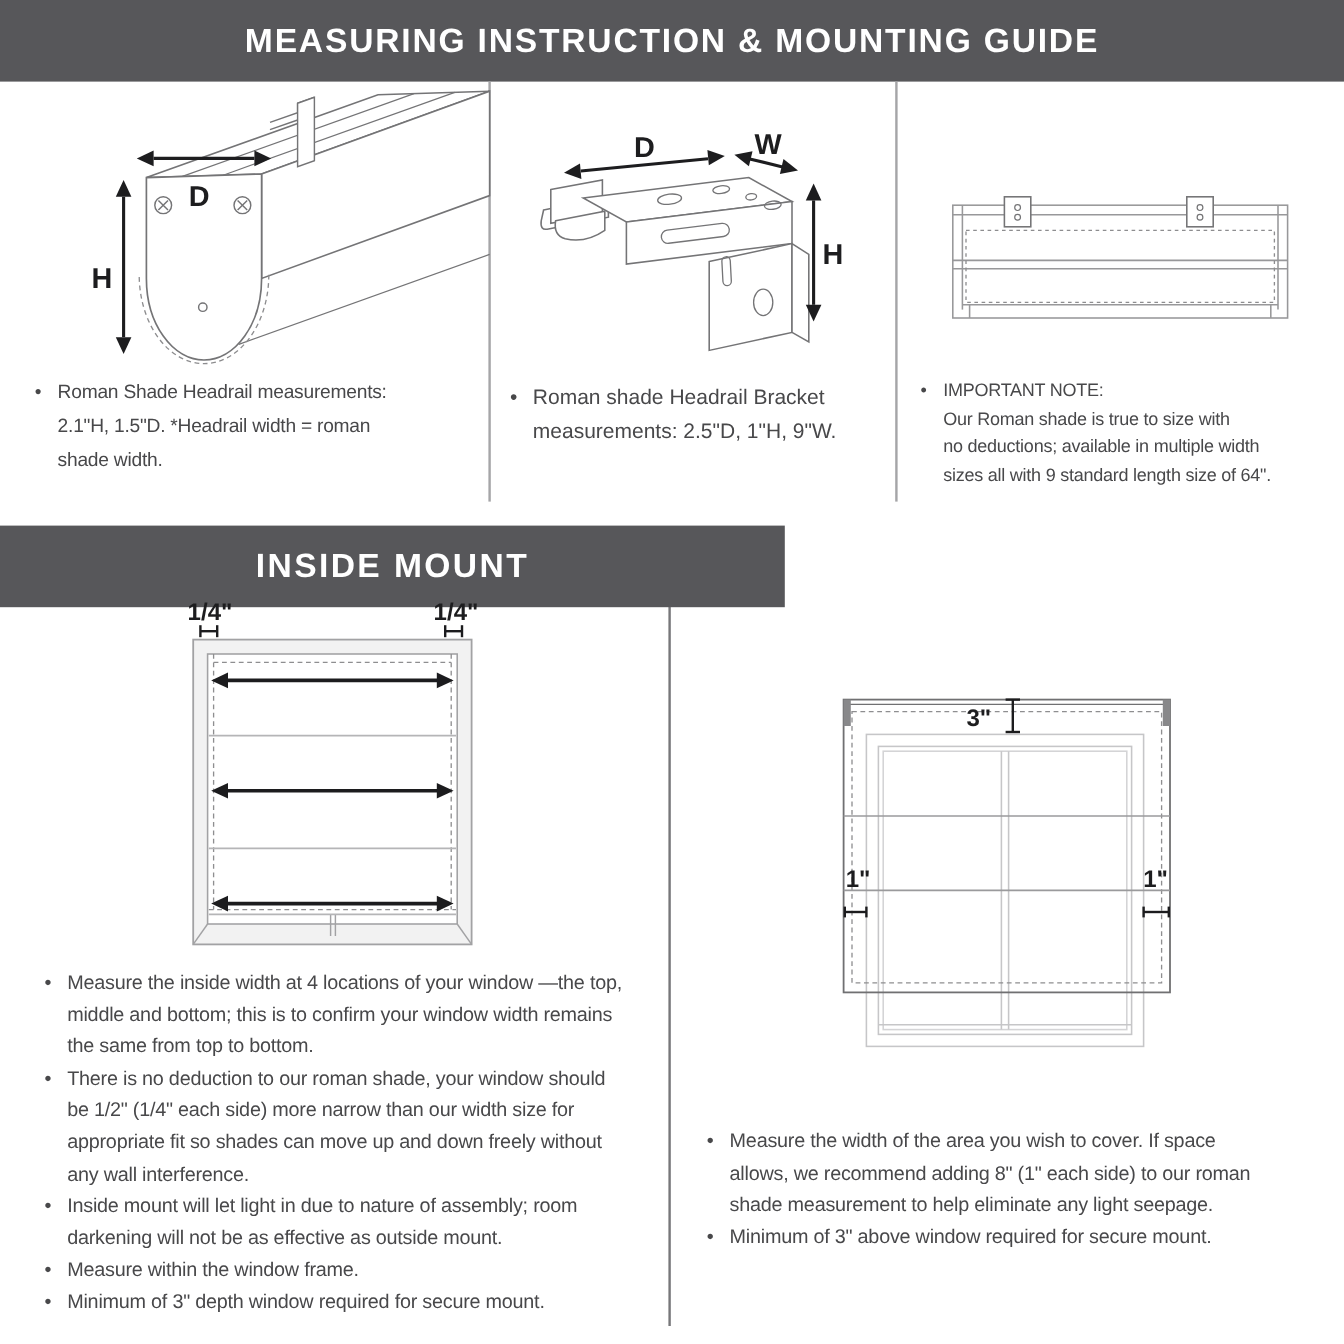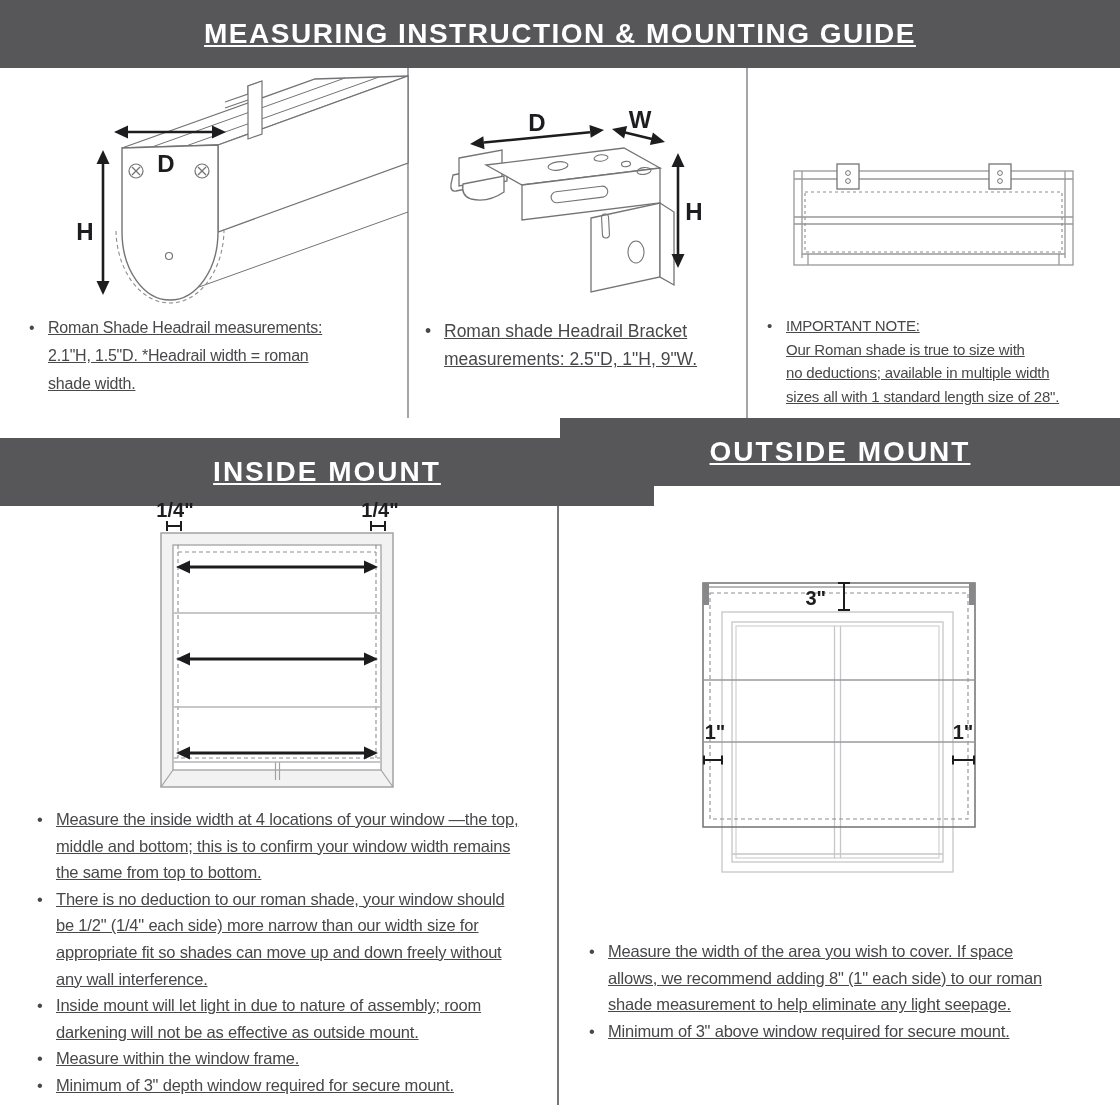--- a/index.html
+++ b/index.html
@@ -1,20 +1,20 @@
 <!DOCTYPE html>
 <html><head>
 <meta charset="utf-8">
 <style>
   html,body { margin:0; padding:0; background:#fff; }
   #page {
     position:relative; width:1120px; height:1120px; background:#ffffff;
     font-family:"Liberation Sans", sans-serif; overflow:hidden; color:#48484a;
   }
-  .abs { position:absolute;text-decoration:underline; }
+  .abs { position:absolute; }
   .bar {
     background:#57575a; color:#ffffff; font-weight:bold; text-align:center;
     display:flex; align-items:center; justify-content:center;
   }
   #header-bar { left:0; top:0; width:1120px; height:68px; font-size:28px; letter-spacing:1.5px; }
   .mount-bar { top:418px; height:68px; font-size:28px; letter-spacing:2px; }
   #inside-bar  { left:0;   width:654px;margin-top:20px; }
   #outside-bar { left:560px; width:560px; }
   .vdiv-top { top:68px; width:2px; height:350px; background:#a5a5a7; }
   #vdiv-1 { left:407px; }
@@ -163,29 +163,26 @@
       <div class="t">Roman shade Headrail Bracket
 measurements: 2.5"D, 1"H, 9"W.</div>
     </li>
   </ul>
   <ul class="blist abs p3text">
     <li>
       <span class="dot">•</span>
       <div class="t">IMPORTANT NOTE:
 Our Roman shade is true to size with
 no deductions; available in multiple width
-sizes all with 1 standard length size of 28".</div>
+sizes all with 9 standard length size of 64".</div>
     </li>
   </ul>
 
   <div id="inside-bar" class="abs bar mount-bar">
     <span>INSIDE MOUNT</span>
-  </div>
-  <div id="outside-bar" class="abs bar mount-bar">
-    <span>OUTSIDE MOUNT</span>
   </div>
 
   <svg class="diagram" style="left:138px;top:490px" width="280" height="312" viewBox="0 0 280 312">
     <rect x="23" y="43" width="232" height="254" fill="#f2f2f2" stroke="#a2a2a4" stroke-width="1.5"></rect>
     <rect x="35" y="55" width="208" height="225" fill="#ffffff" stroke="#a2a2a4" stroke-width="1.3"></rect>
     <g stroke="#a2a2a4" stroke-width="1.2" fill="none">
       <line x1="23" y1="297" x2="35" y2="280"></line>
       <line x1="255" y1="297" x2="243" y2="280"></line>
       <line x1="137.5" y1="272" x2="137.5" y2="290"></line>
       <line x1="141.5" y1="272" x2="141.5" y2="290"></line>

